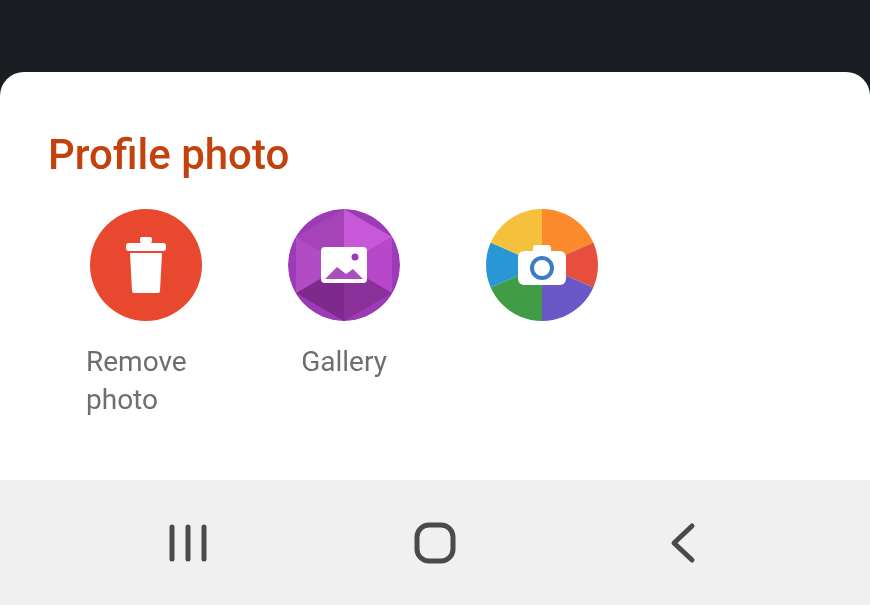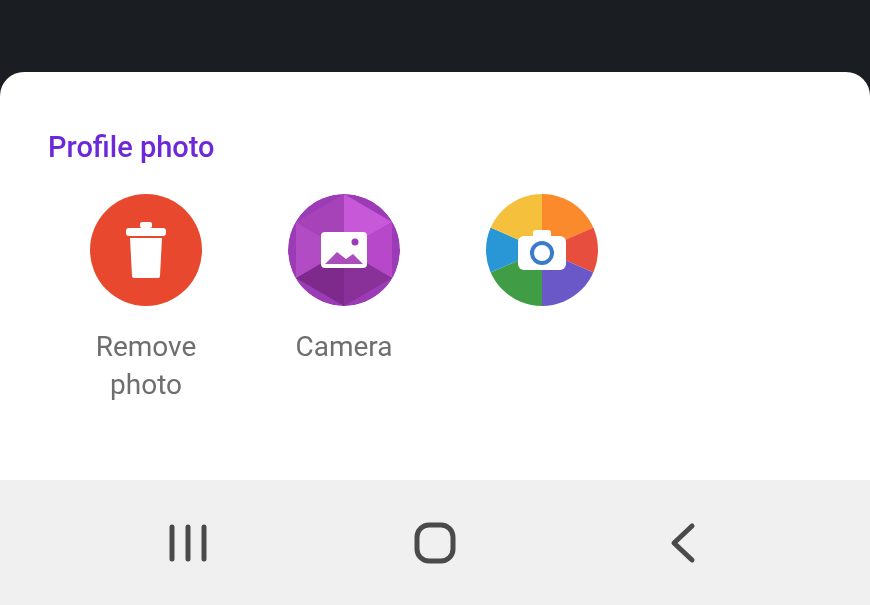--- a/index.html
+++ b/index.html
@@ -15,23 +15,23 @@
       position: absolute;
       top: 72px;
       left: 0;
       right: 0;
       bottom: 0;
       background: #ffffff;
       border-top-left-radius: 24px;
       border-top-right-radius: 24px;
     }
     .sheet-title {
-      font-size: 29px;
+      font-size: 42px;
       font-weight: 500;
-      color: #6d28d9;
+      color: #c2410c;
       padding: 58px 4px 0 48px;
     }
     .options {
       display: flex;
       gap: 78px;
       padding: 30px 0 0 86px;
     }
     .option {
       display: flex;
       flex-direction: column;
@@ -44,21 +44,21 @@
       height: 112px;
       border-radius: 50%;
       display: flex;
       align-items: center;
       justify-content: center;
       margin-bottom: 22px;
     }
     .option-label {
       font-size: 28px;
       color: #6e6e6e;
-      text-align: center;
+      text-align: left;
       line-height: 1.35;
     }
     .remove-bg { background: #e8482e; }
     .navbar {
       position: absolute;
       left: 0;
       right: 0;
       bottom: 0;
       height: 125px;
       background: #f0f0f0;
@@ -110,21 +110,21 @@
             <path d="M56 56 L56 112 L8 84 Z" fill="#7d2a8c"></path>
             <path d="M56 56 L8 84 L8 28 Z" fill="#b24cc4"></path>
             <path d="M56 56 L8 28 L56 0 Z" fill="#a643b8"></path>
           </g>
           <rect x="33" y="38" width="46" height="36" rx="4" fill="#fff"></rect>
           <circle cx="67" cy="48" r="3.5" fill="#9b3bb5"></circle>
           <path d="M33 66 L46 54 L56 62 L63 57 L79 70 L79 70 Q79 74 75 74 L37 74 Q33 74 33 70 Z" fill="#9b3bb5" opacity="0.0"></path>
           <path d="M37 70 L49 58 L58 65 L65 60 L75 70 L37 70 Z" fill="#ab4dbd"></path>
         </svg>
       </div>
-      <div class="option-label">Camera</div>
+      <div class="option-label">Gallery</div>
     </div>
 
     <div class="option">
       <div class="option-icon-wrap">
         <svg width="112" height="112" viewBox="0 0 112 112">
           <defs>
               <clipPath id="cc">
                 <circle cx="56" cy="56" r="56"></circle>
               </clipPath>
             </defs>

